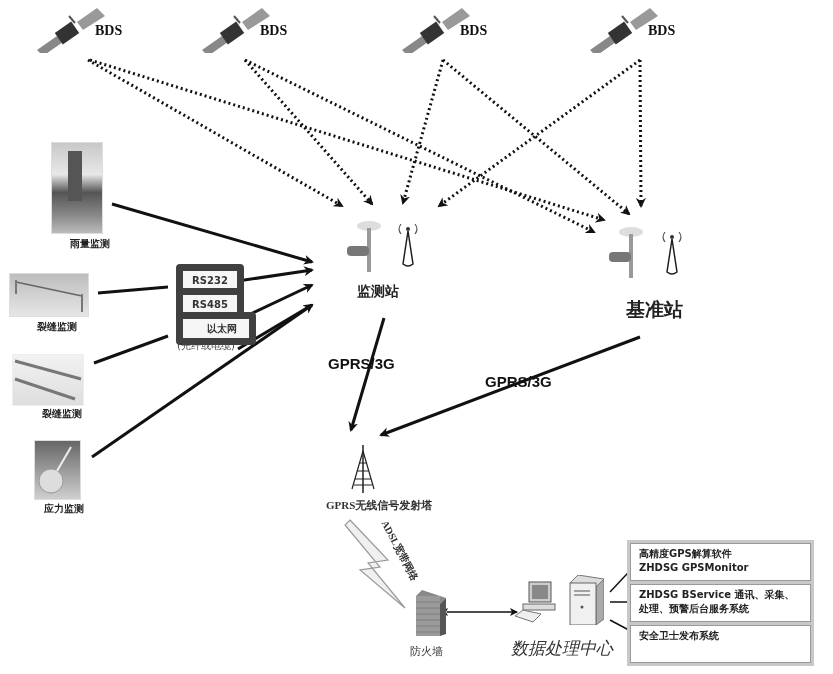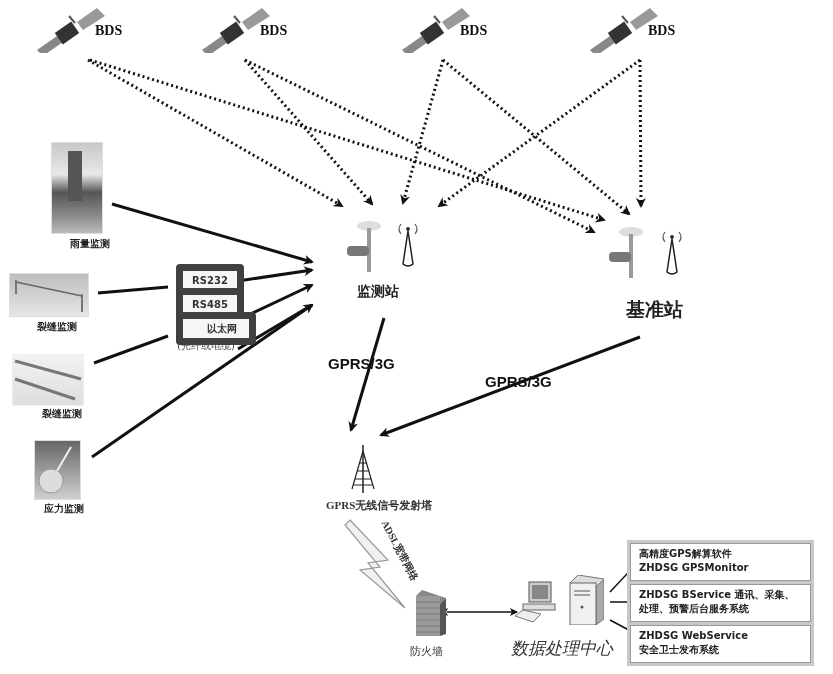--- a/index.html
+++ b/index.html
@@ -215,15 +215,14 @@
 
 <div class="sys-box" style="top:543px;">
   <div>高精度GPS解算软件</div>
   <div>ZHDSG GPSMonitor</div>
 </div>
 <div class="sys-box" style="top:584px;">
   <div>ZHDSG BService 通讯、采集、</div>
   <div>处理、预警后台服务系统</div>
 </div>
 <div class="sys-box" style="top:625px;">
-  <div>ZHDSG WebService</div>
   <div>安全卫士发布系统</div>
 </div>
 
 </body></html>

